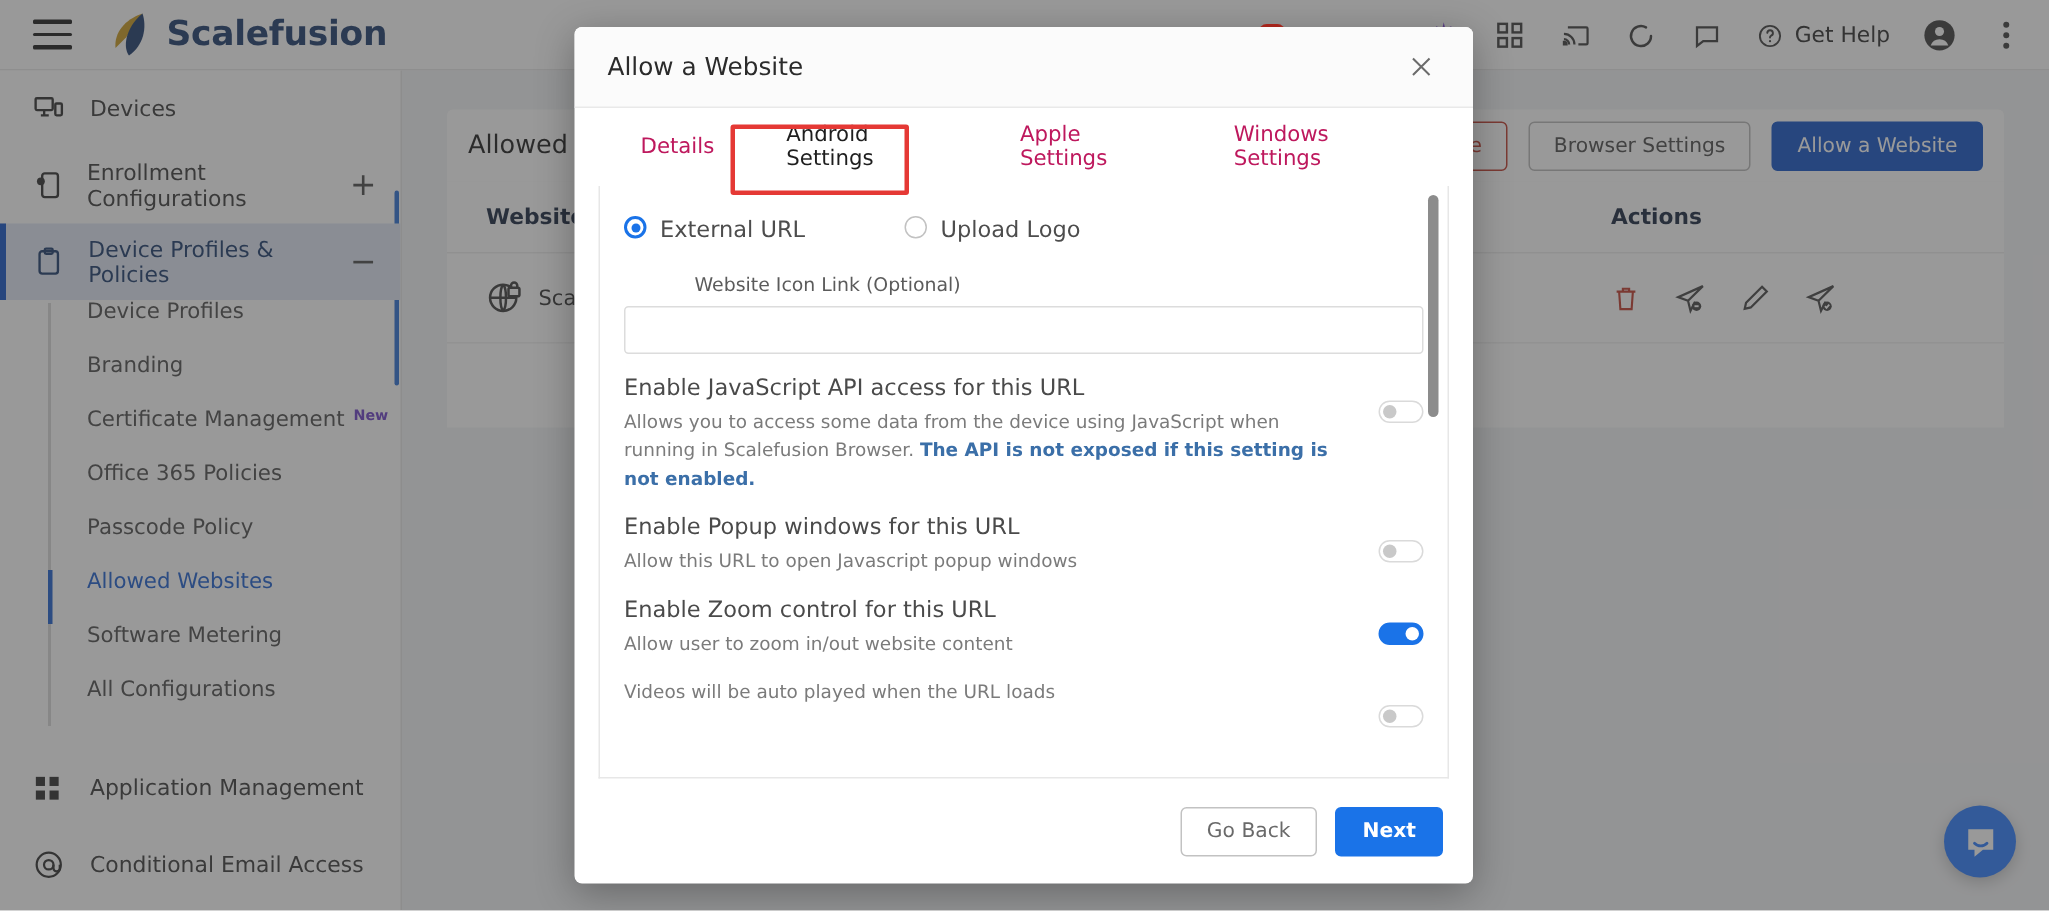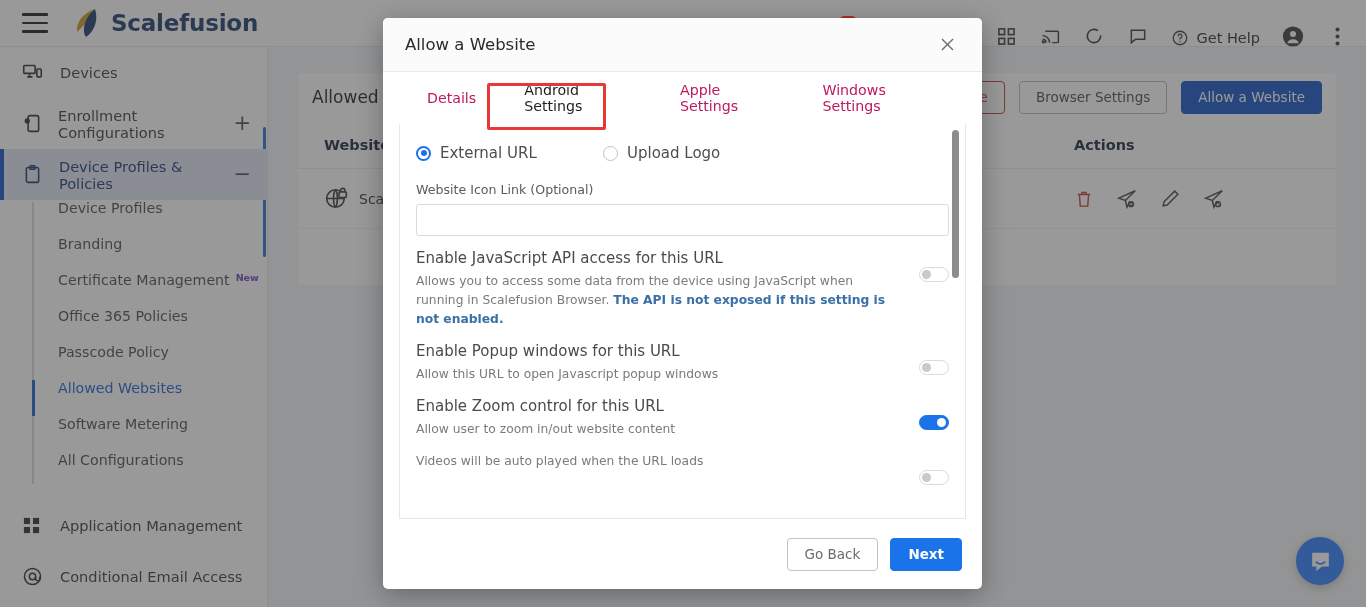--- a/index.html
+++ b/index.html
@@ -22,21 +22,21 @@
   .hamburger { margin-left: 22px; width: 26px; height: 20px; display: flex;
     flex-direction: column; justify-content: space-between; cursor: pointer; }
   .hamburger i { display: block; height: 2.6px; background: #1b1b1b; border-radius: 1px; }
 
   .brand { display: flex; align-items: center; margin-left: 26px; gap: 9px; }
   .brand-logo { width: 28px; height: 30px; }
   .brand-text { font-size: 23px; font-weight: 700; color: #1b3a6b; letter-spacing: -0.2px;
     font-family: "DejaVu Sans", "Liberation Sans", sans-serif; }
 
   .topbar-right { position: absolute; right: 18px; top: 0; height: 47px;
-    display: flex; align-items: flex-end; gap: 22px; }
+    display: flex; align-items: center; gap: 22px; }
   .tb-icon { width: 22px; height: 22px; display: flex; align-items: center;
     justify-content: center; cursor: pointer; color: #3c3c3c; position: relative; }
   .gethelp { display: flex; align-items: center; gap: 7px; cursor: pointer;
     font-size: 14.5px; color: #2c2c2c; }
 
   
   .sidebar {
     position: absolute; top: 47px; left: 0; width: 268px; height: 560px;
     background: #ffffff; border-right: 1px solid #e6e6e6; overflow: hidden;
   }
@@ -118,29 +118,29 @@
     border: 3px solid #e53935; border-radius: 2px; pointer-events: none; z-index: 5; }
 
   .modal-body { flex: 1; margin: 0 16px; border: 1px solid #e7e7e7; border-top: none;
     position: relative; overflow: hidden; }
   .body-inner { padding: 20px 16px 0 16px; }
   .scrollthumb { position: absolute; right: 6px; top: 6px; width: 7px; height: 148px;
     background: #8c8c8c; border-radius: 4px; cursor: pointer; }
 
   .field-label { font-size: 15px; color: #4a4a4a; margin-bottom: 12px; }
   .radio-row { display: flex; align-items: center; margin-bottom: 20px; }
-  .radio-opt { display: flex; align-items: center; gap: 9px; cursor: pointer;
+  .radio-opt { display: flex; align-items: flex-start; gap: 9px; cursor: pointer;
     font-size: 15px; color: #4d4d4d; }
   .radio-opt:first-child { width: 187px; }
   .rb { width: 15px; height: 15px; border-radius: 50%; border: 1.6px solid #c2c2c2;
     display: flex; align-items: center; justify-content: center; }
   .rb.on { border-color: #1a73e8; border-width: 2px; }
   .rb.on::after { content: ""; width: 6px; height: 6px; border-radius: 50%; background: #1a73e8; }
 
-  .small-label { font-size: 12.6px; color: #5b5b5b; margin-bottom: 7px; }
+  .small-label { font-size: 12.6px; color: #5b5b5b; margin-bottom: 7px; margin-left: 47px; }
   .text-input { width: 100%; height: 32px; border: 1px solid #dcdcdc; border-radius: 3px;
     padding: 0 10px; font-size: 13.5px; color: #333; outline: none; background: #fff;
     font-family: "DejaVu Sans", "Liberation Sans", sans-serif; }
 
   .setting { display: flex; align-items: flex-start; padding: 13px 0 0 0; }
   .setting-txt { flex: 1; padding-right: 16px; }
   .setting-title { font-size: 15px; color: #4a4a4a; margin-bottom: 5px; }
   .setting-desc { font-size: 12.3px; color: #7b7b7b; line-height: 1.55; }
   .setting-desc .hl { color: #3b6fa8; font-weight: 600; }
   .tgl { width: 30px; height: 15px; border-radius: 9px; background: #fff;

